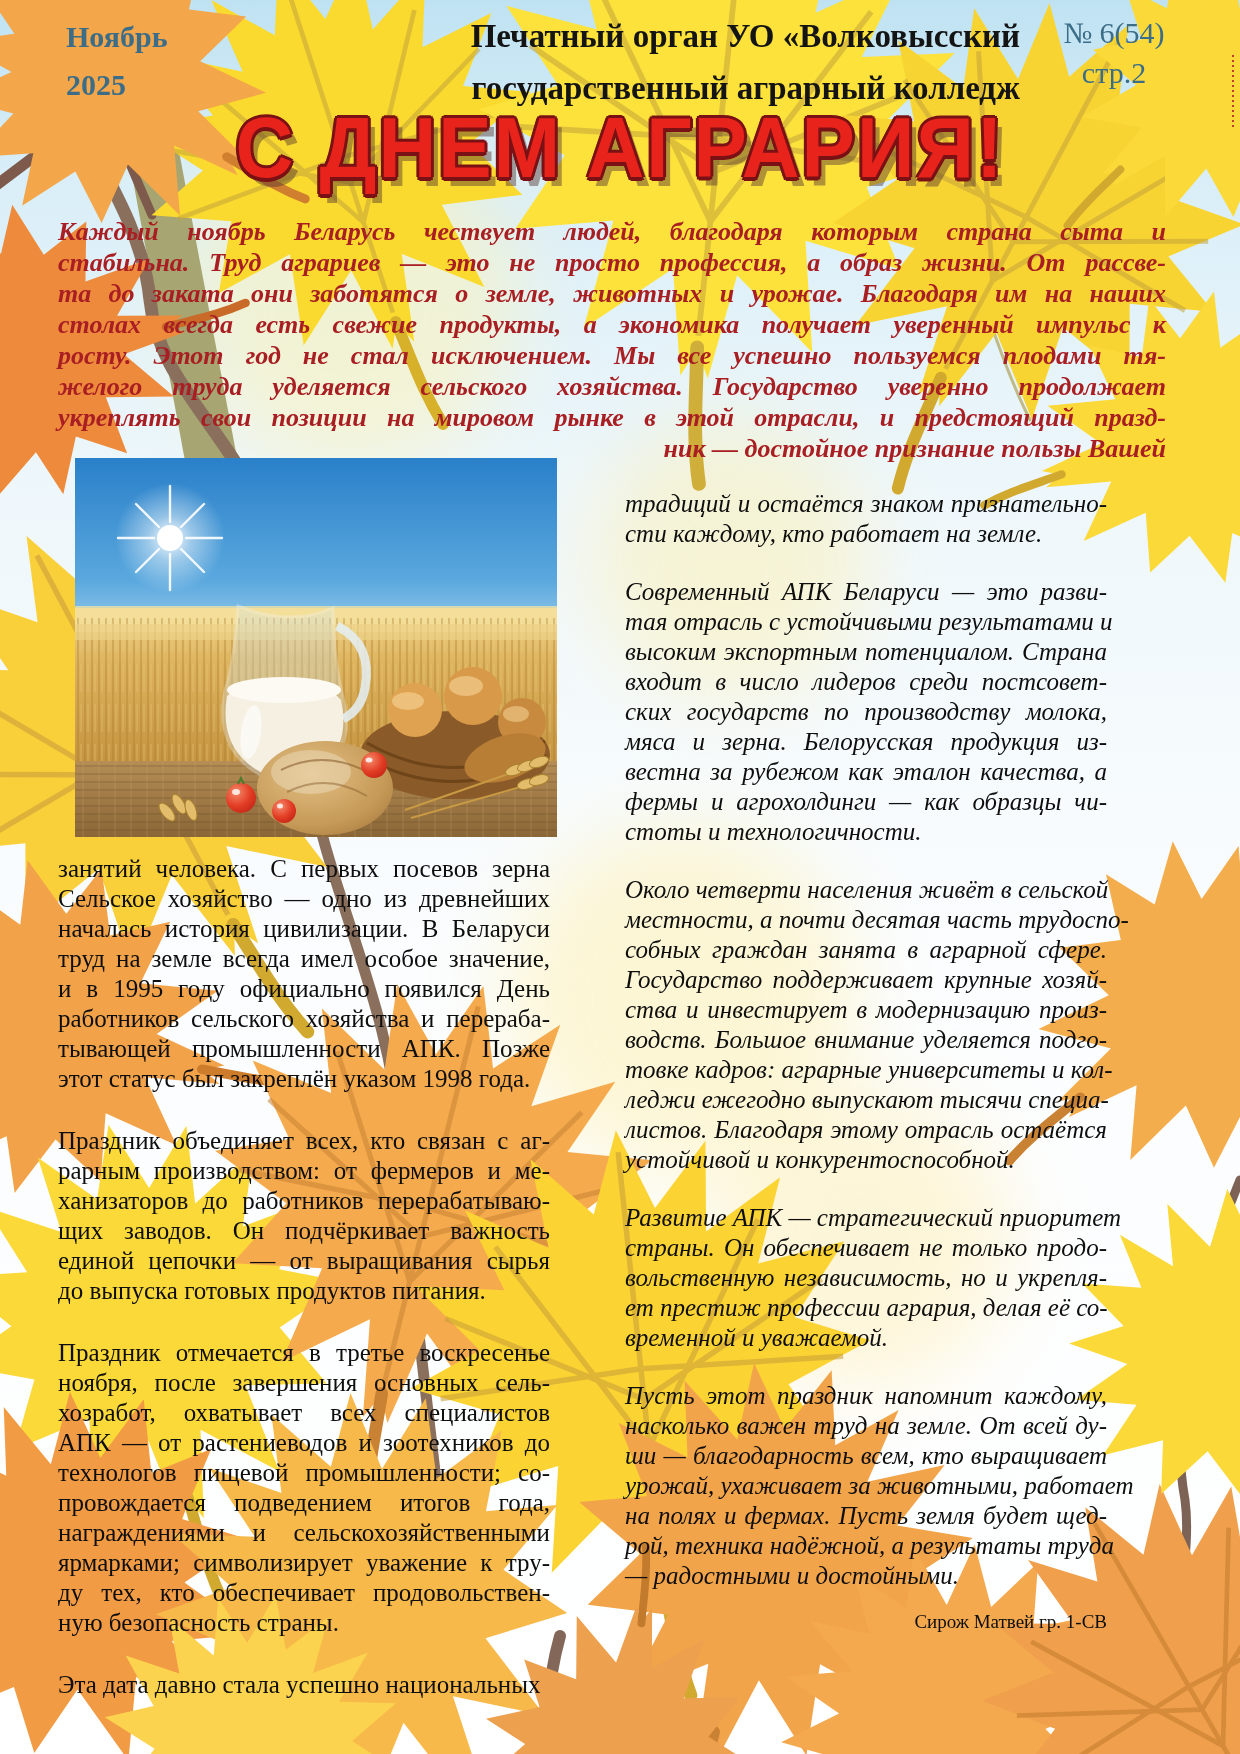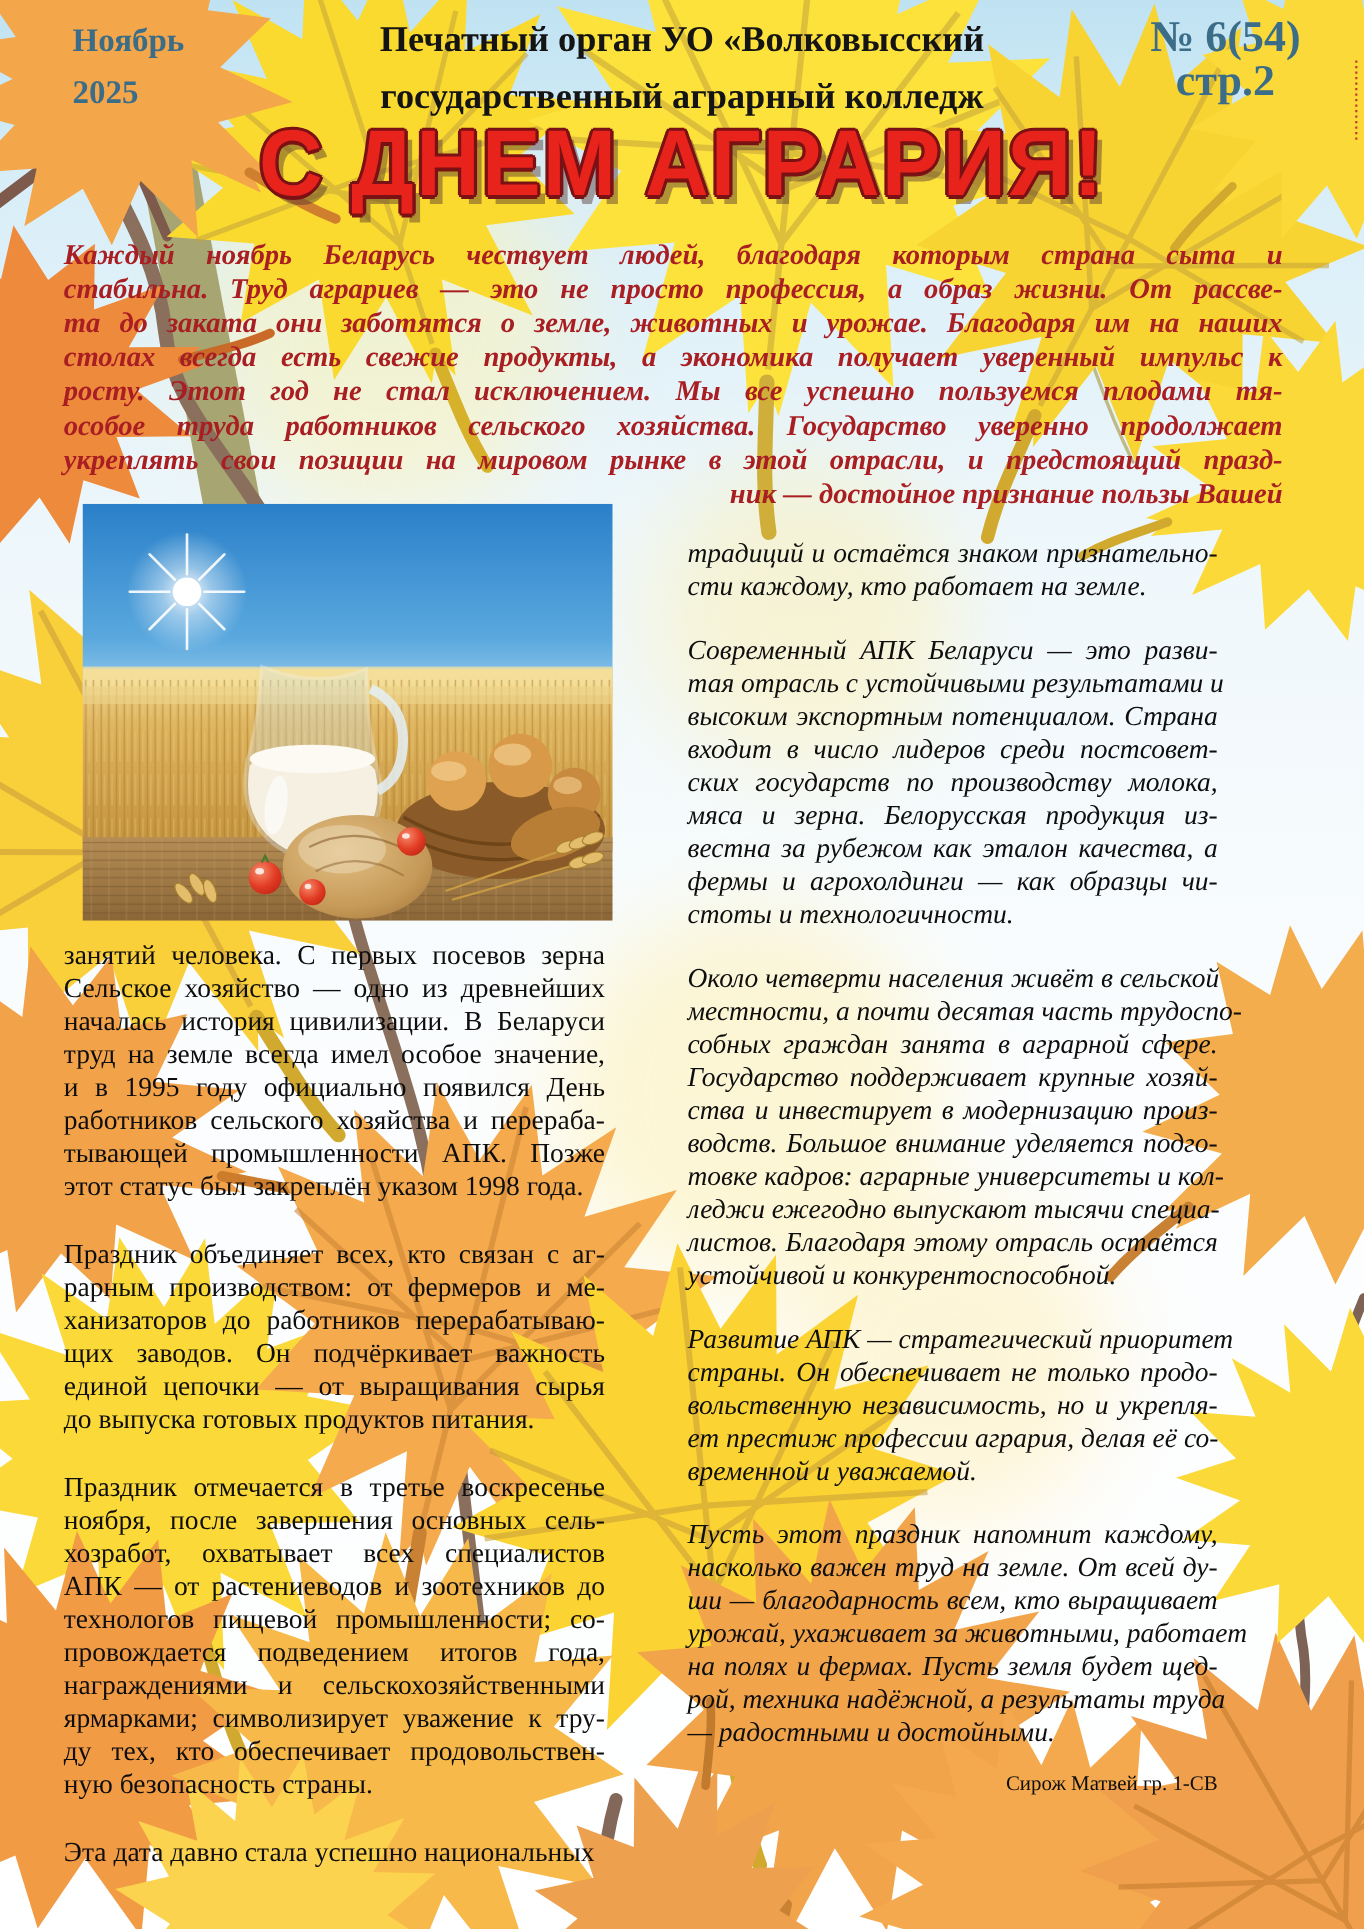--- a/index.html
+++ b/index.html
@@ -6,25 +6,25 @@
   .page{
     position:relative;width:1240px;height:1754px;overflow:hidden;
     background:linear-gradient(180deg,#bfe2f2 0%,#d9eef8 10%,#eef7fb 28%,#fbfdfe 55%,#ffffff 100%);
     font-family:"Liberation Serif",serif;color:#101010;
   }
   .bg-svg{position:absolute;left:0;top:0;width:1240px;height:1754px;}
 
   .date-block{position:absolute;left:66px;top:20px;width:130px;text-align:left;
     color:#3c6d88;font-weight:bold;font-size:30px;line-height:34px;}
   .date-block .l2{margin-top:14px;}
-  .masthead{position:absolute;left:220px;top:18px;width:800px;text-align:center;
+  .masthead{position:absolute;left:220px;top:18px;width:800px;text-align:right;
     color:#141414;font-weight:bold;font-size:33px;line-height:36px;}
   .masthead .l2{margin-top:16px;}
   .issue-block{position:absolute;right:36px;top:16px;width:180px;text-align:center;
-    color:#3c6d88;font-weight:bold;font-size:40px;line-height:34px;}
+    color:#3c6d88;font-weight:normal;font-size:30px;line-height:34px;}
   .issue-block .l2{margin-top:6px;}
 
   .main-title{
     position:absolute;left:0;right:0;top:100px;margin:0;text-align:center;
     font-family:"Liberation Sans",sans-serif;font-weight:800;font-size:80px;letter-spacing:2px;
     color:#e8231c;transform:scaleY(1.06);transform-origin:top center;white-space:nowrap;
     text-shadow:
       -3px 0 #7a1114,3px 0 #7a1114,0 -3px #7a1114,0 3px #7a1114,
       -2px -2px #7a1114,2px -2px #7a1114,-2px 2px #7a1114,2px 2px #7a1114,
       7px 8px 0 rgba(80,52,46,.45);
@@ -145,21 +145,21 @@
   </div>
 
   <h1 class="main-title">С ДНЕМ АГРАРИЯ!</h1>
 
   <div class="intro">
       <div class="line">Каждый ноябрь Беларусь чествует людей, благодаря которым страна сыта и</div>
       <div class="line">стабильна. Труд аграриев — это не просто профессия, а образ жизни. От рассве-</div>
       <div class="line">та до заката они заботятся о земле, животных и урожае. Благодаря им на наших</div>
       <div class="line">столах всегда есть свежие продукты, а экономика получает уверенный импульс к</div>
       <div class="line">росту. Этот год не стал исключением. Мы все успешно пользуемся плодами тя-</div>
-      <div class="line">особое труда работников сельского хозяйства. Государство уверенно продолжает</div>
+      <div class="line">желого труда уделяется сельского хозяйства. Государство уверенно продолжает</div>
       <div class="line">укреплять свои позиции на мировом рынке в этой отрасли, и предстоящий празд-</div>
       <div class="line">ник — достойное признание пользы Вашей</div>
     </div>
 
   <figure class="photo">
     <svg viewBox="0 0 482 379" xmlns="http://www.w3.org/2000/svg">
       <defs>
         <linearGradient id="sky" x1="0" y1="0" x2="0" y2="1">
           <stop offset="0" stop-color="#2a80c9"></stop>
             <stop offset="0.7" stop-color="#5aa8de"></stop>

